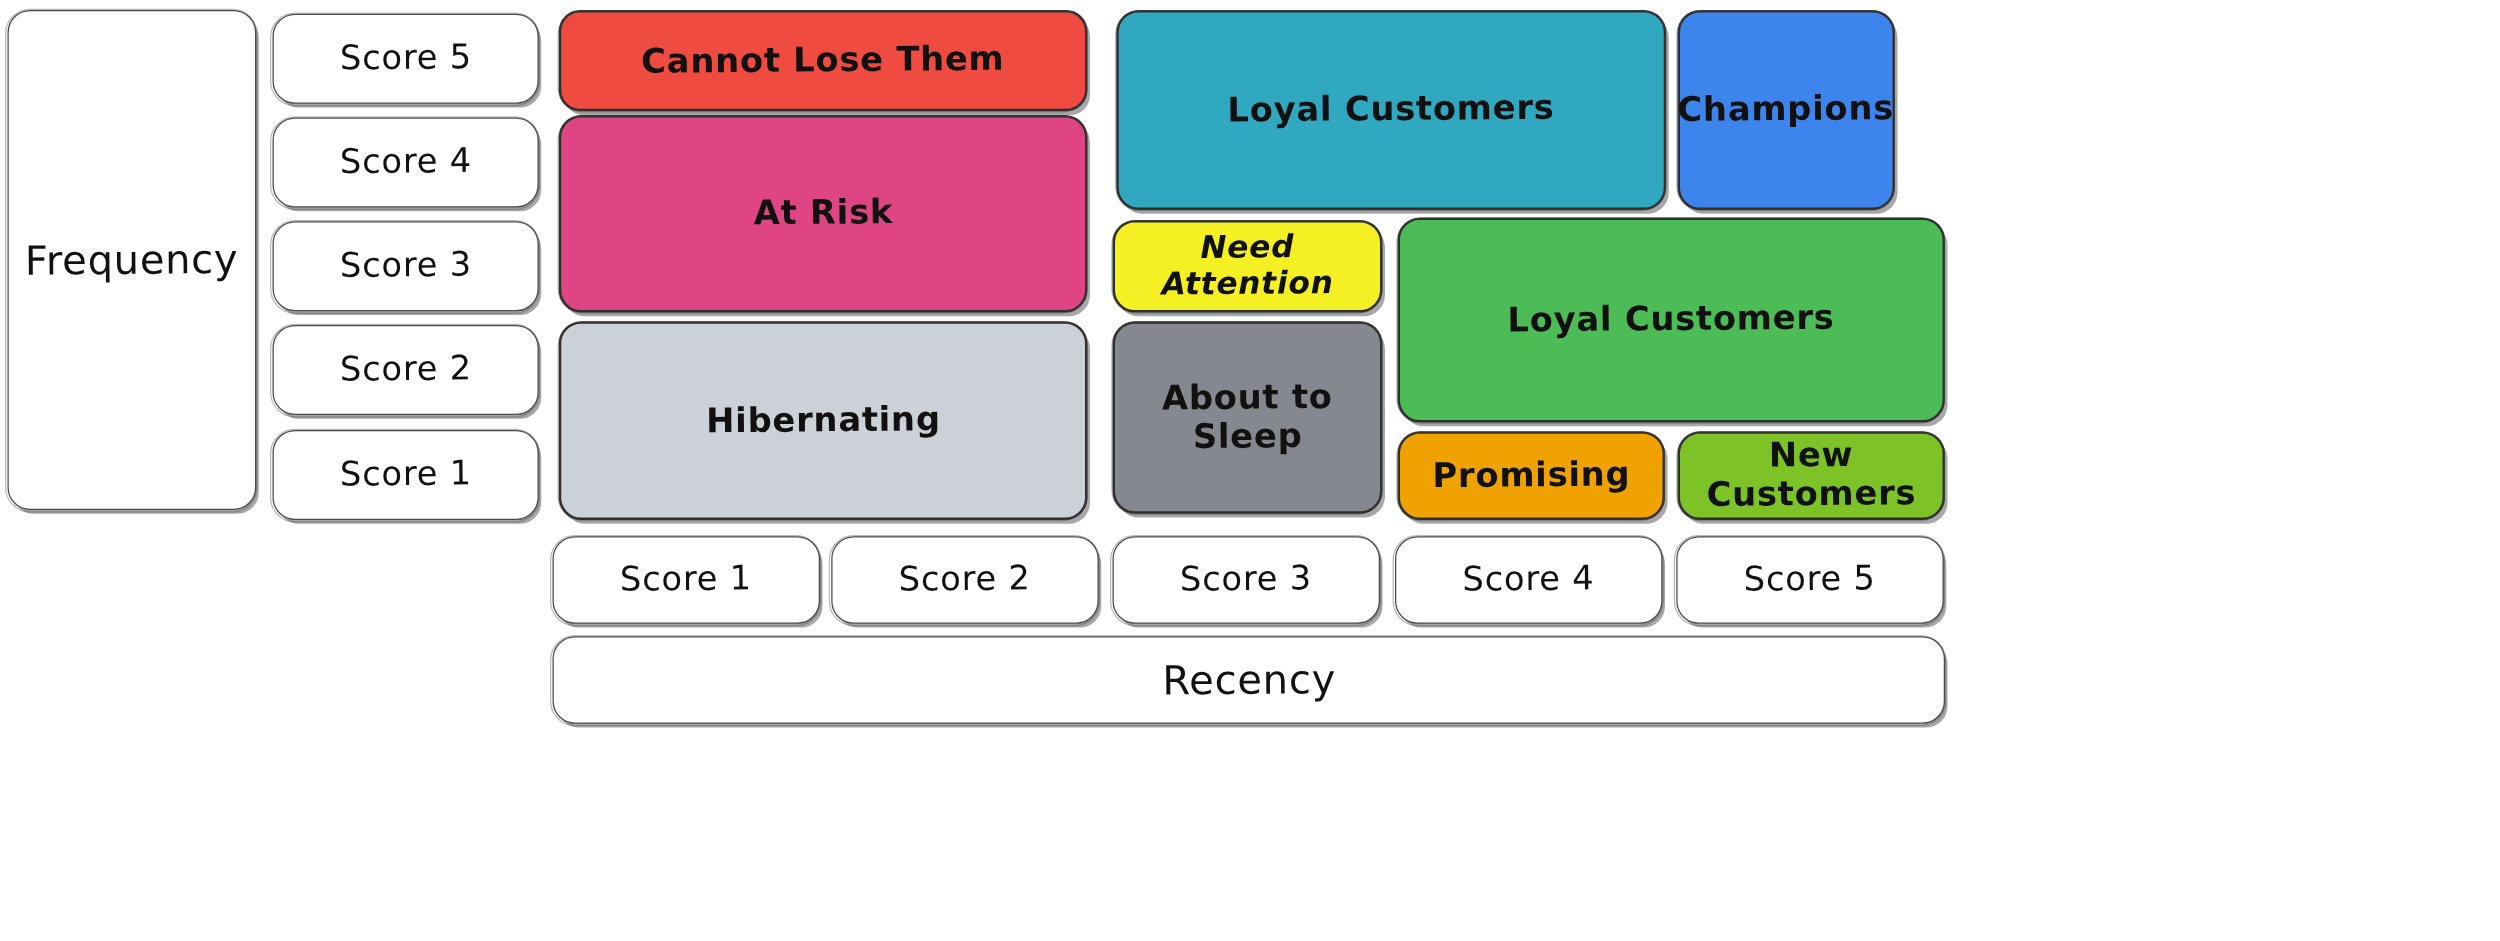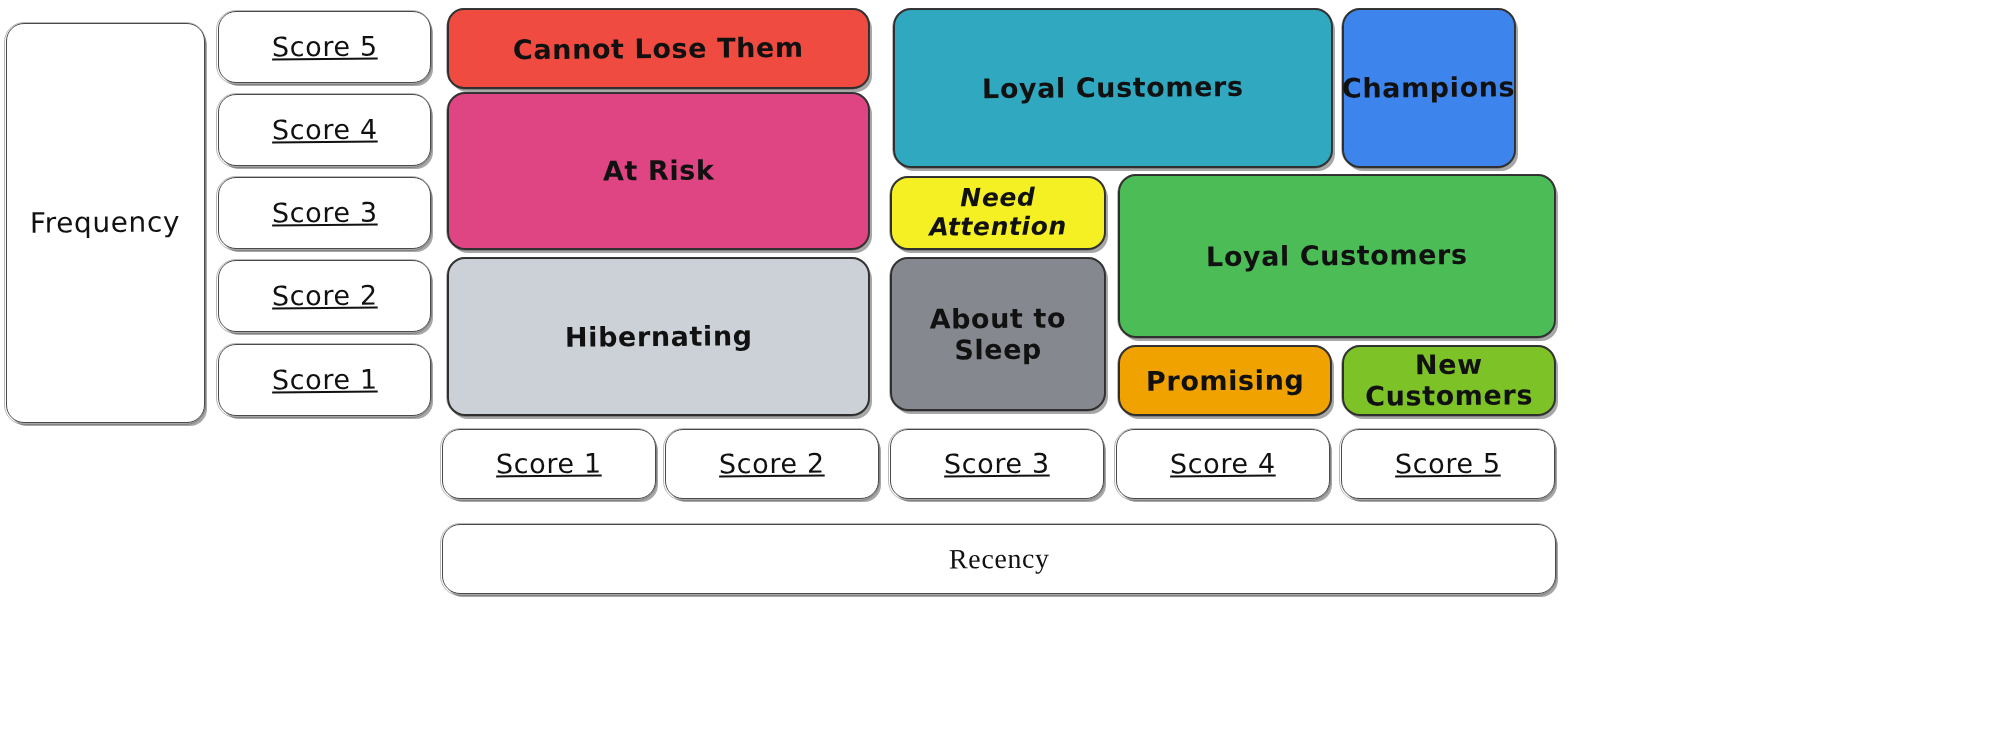--- a/index.html
+++ b/index.html
@@ -41,28 +41,26 @@
     line-height: 1.15;
   }
 
   
   .axis-box {
     background: #ffffff;
     border-color: #4a4a4a;
     border-width: 1.8px;
     font-size: 27px;
     font-weight: 400;
-    text-decoration: underline;
   }
   .axis-title {
     background: #ffffff;
     border-color: #4a4a4a;
     border-width: 1.8px;
-    font-size: 28px;
-    margin-top: 15px;
+    font-size: 32px;
   }
 
   
   .seg {
     border-color: #2f2f2f;
     border-width: 2.2px;
     font-size: 27px;
     font-weight: 600;
   }
   .seg.small { font-size: 25px; font-style: italic; }
@@ -154,17 +152,17 @@
   <div class="box axis-box" style="left:890px; top:429px; width:214px; height:70px;">
     <span class="lbl">Score 3</span>
   </div>
   <div class="box axis-box" style="left:1116px; top:429px; width:214px; height:70px;">
     <span class="lbl">Score 4</span>
   </div>
   <div class="box axis-box" style="left:1341px; top:429px; width:214px; height:70px;">
     <span class="lbl">Score 5</span>
   </div>
 
-  <div class="box axis-title" style="left:442px; top:509px; width:1114px; height:70px;font-family:Liberation Serif, serif;">
+  <div class="box axis-title" style="left:442px; top:509px; width:1114px; height:70px;">
     <span class="lbl">Recency</span>
   </div>
 
 </div>
 
 </body></html>

